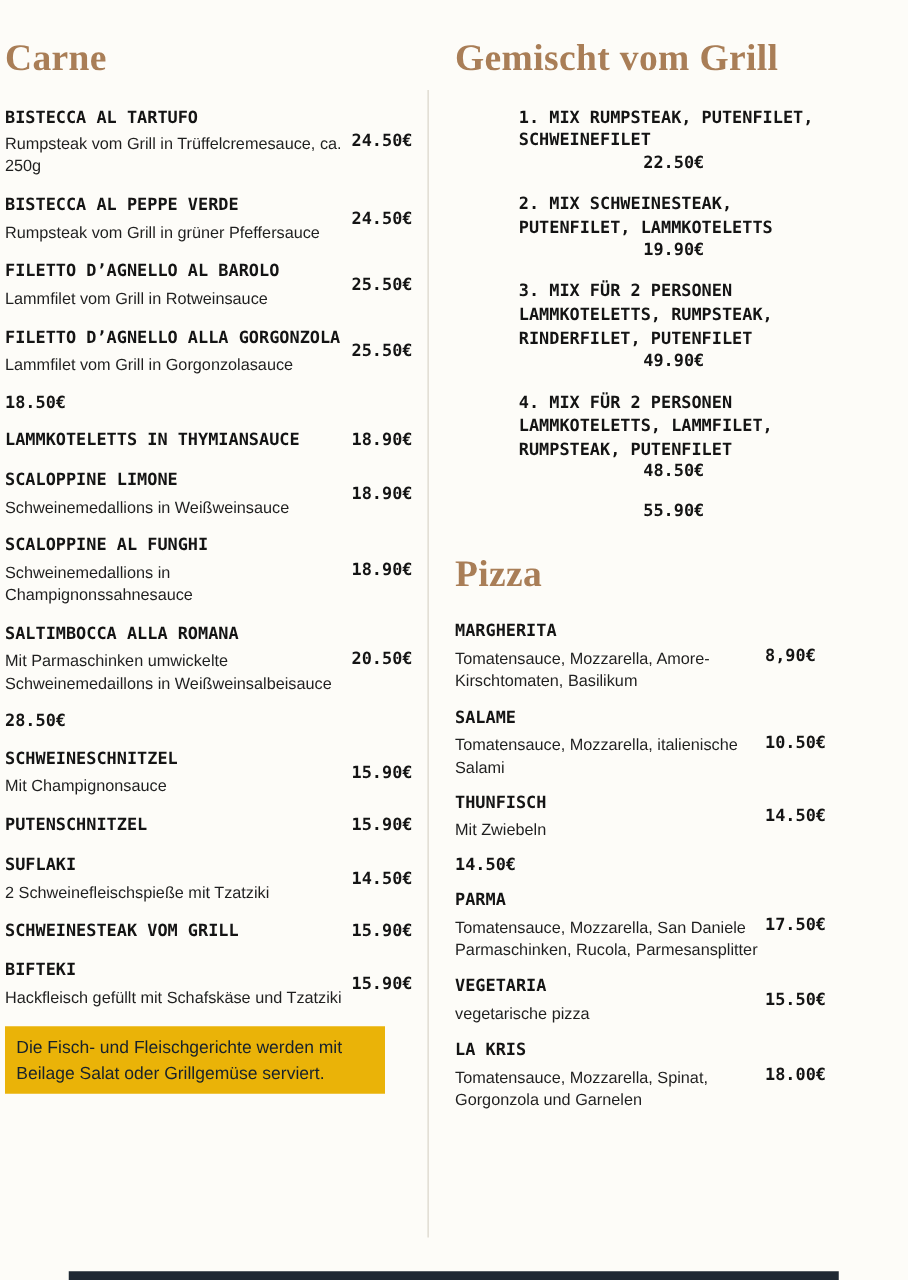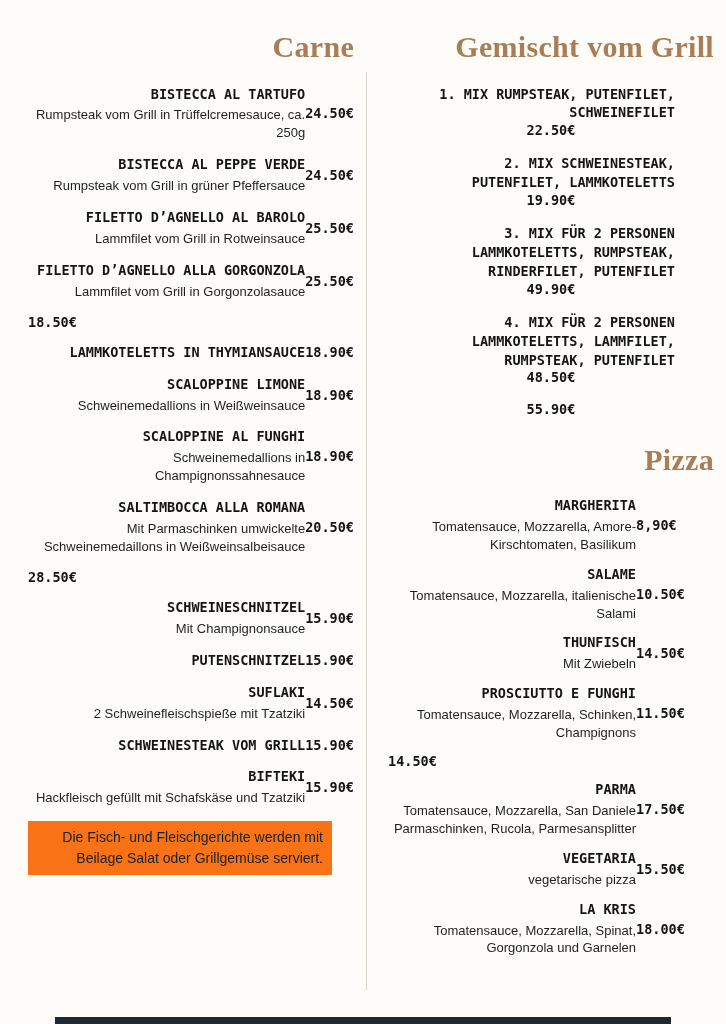--- a/index.html
+++ b/index.html
@@ -6,23 +6,22 @@
   html, body { margin: 0; padding: 0; }
   body {
     width: 726px; height: 1024px;
     background: #fdfcf8;
     font-family: "Liberation Sans", sans-serif;
     position: relative;
     overflow: hidden;
   }
   .menu {
     display: flex;
-    padding: 14px 12px 0 28px;
+    padding: 14px 12px 0 4px;
     height: 1014px;
-    text-align: right;
   }
   .col-left { width: 326px; flex: none; }
   .divider {
     width: 1px;
     background: #dad5ca;
     margin: 58px 0 24px 12px;
     flex: none;
   }
   .col-right { flex: 1; min-width: 0; padding-left: 21px; }
 
@@ -63,21 +62,21 @@
     font-weight: 700;
     font-size: 13.5px;
     color: #141414;
     white-space: nowrap;
   }
   .grill-list .item { margin-bottom: 16px; flex-direction: column; }
   .pizza-list .item { margin-bottom: 11px; }
 
   .note {
     margin-top: 14px;
-    background: #f97316;
+    background: #eab308;
     color: #16212c;
     font-size: 14px;
     line-height: 1.5;
     padding: 6px 9px;
     width: fit-content;
     max-width: 304px;
   }
   .footer-bar {
     position: absolute;
     left: 55px; right: 55px; bottom: 0;
@@ -264,27 +263,20 @@
       </div>
 
       <div class="item">
         <div class="item-text">
           <div class="item-name">THUNFISCH</div>
           <div class="item-desc">Mit Zwiebeln</div>
         </div>
         <div class="item-price">14.50€</div>
       </div>
 
-      <div class="item">
-        <div class="item-text">
-          <div class="item-name">PROSCIUTTO E FUNGHI</div>
-          <div class="item-desc">Tomatensauce, Mozzarella, Schinken, Champignons</div>
-        </div>
-        <div class="item-price">11.50€</div>
-      </div>
 
       <div class="item">
         <div class="item-price">14.50€</div>
       </div>
 
       <div class="item">
         <div class="item-text">
           <div class="item-name">PARMA</div>
           <div class="item-desc">Tomatensauce, Mozzarella, San Daniele Parmaschinken, Rucola, Parmesansplitter</div>
         </div>

